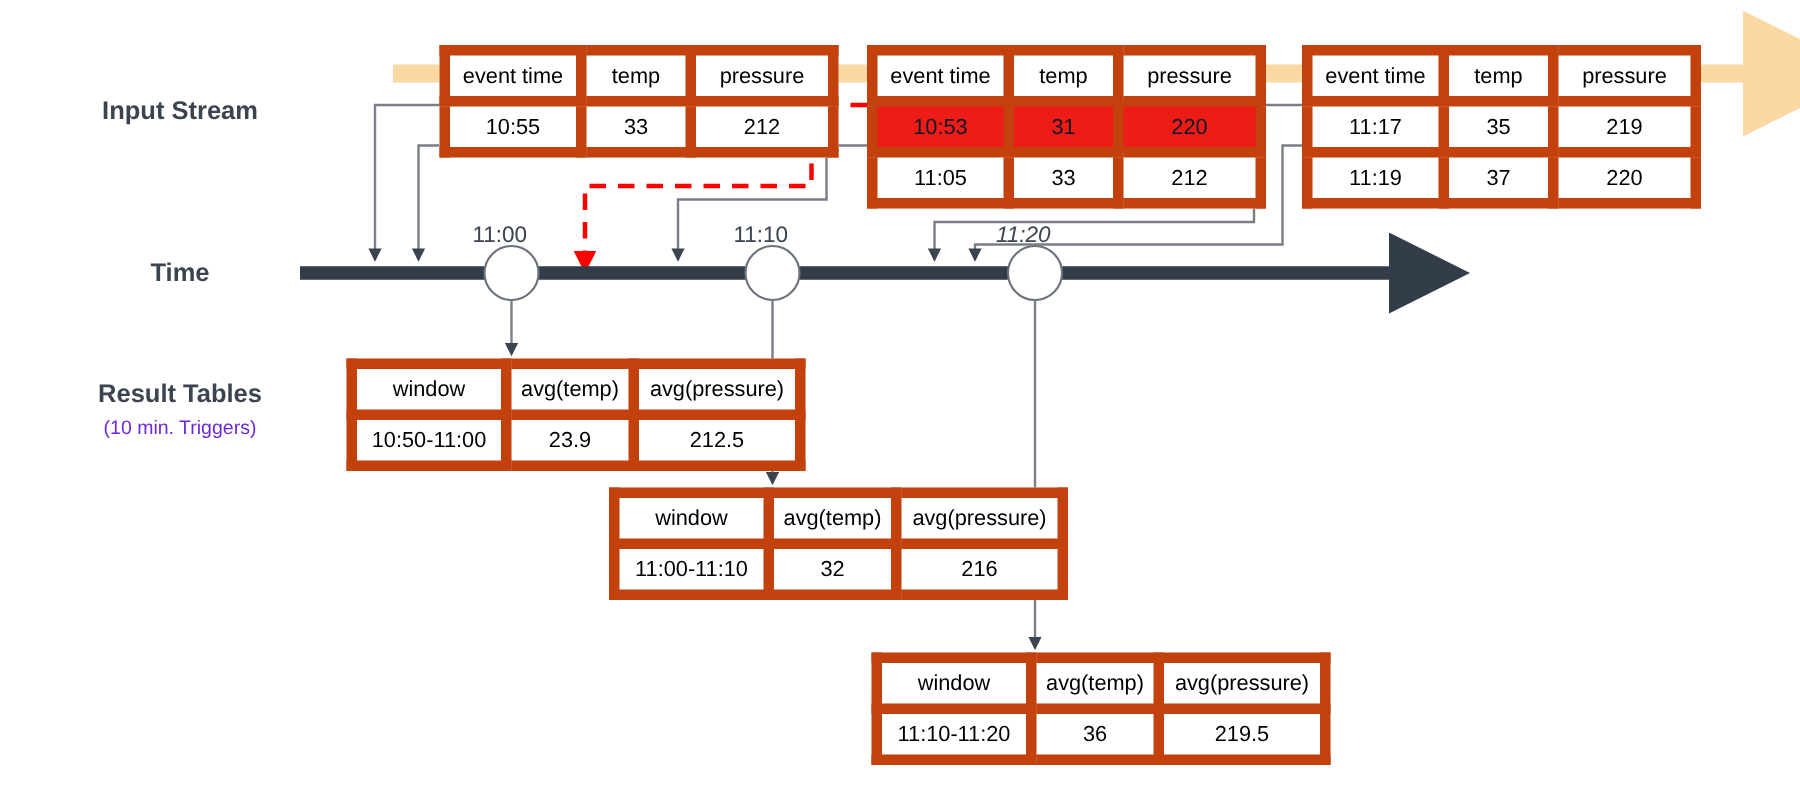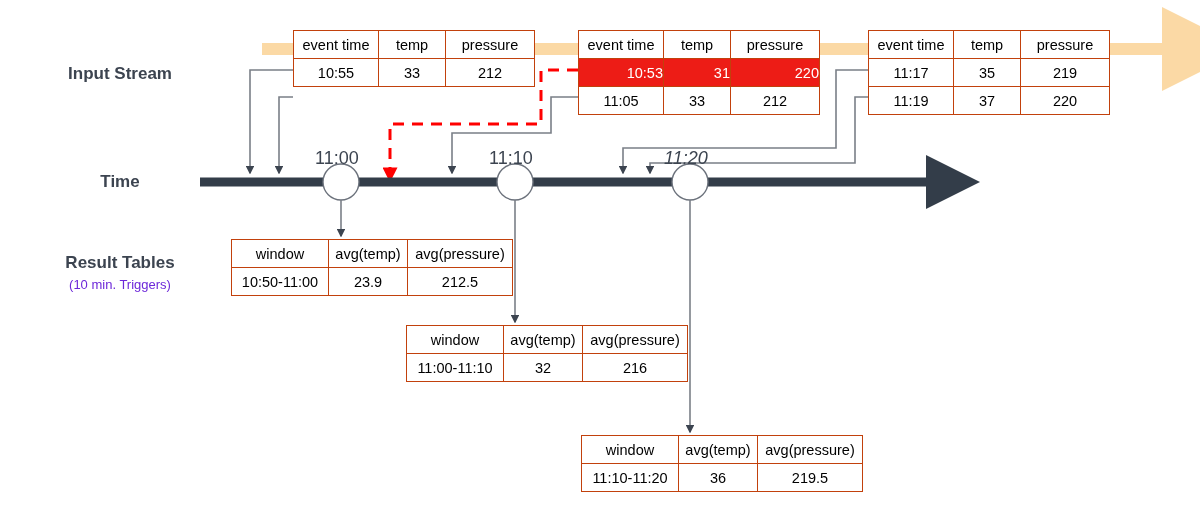--- a/index.html
+++ b/index.html
@@ -43,48 +43,47 @@
 
   
   .tbl {
     position: absolute;
     border-collapse: collapse;
     background: #ffffff;
     font-size: 14.5px;
     color: #000000;
   }
   .tbl td {
-    border: 1px solid #c2410c;
+    border: 7px solid #c2410c;
     text-align: center;
     padding: 0;
     height: 27px;
     white-space: nowrap;
     background: #ffffff;
   }
   .tbl td.hdr { font-size: 14.5px; }
   .tbl tr.hot td {
     background: #ed1c16;
-    color: #ffffff;
-    text-align: right;
+    color: #0f172a;
   }
 
   
   .in-c1 { width: 84px; }
   .in-c2 { width: 66px; }
   .in-c3 { width: 88px; }
 
   
   .res-c1 { width: 96px; }
   .res-c2 { width: 78px; }
   .res-c3 { width: 104px; }
 
   
   .tick-label {
     position: absolute;
-    font-size: 18px;
+    font-size: 15px;
     color: #3c4450;
     white-space: nowrap;
   }
 </style>
 </head>
 <body>
 
 <div id="canvas">
 
   <svg class="layer" viewBox="0 0 1200 523">

